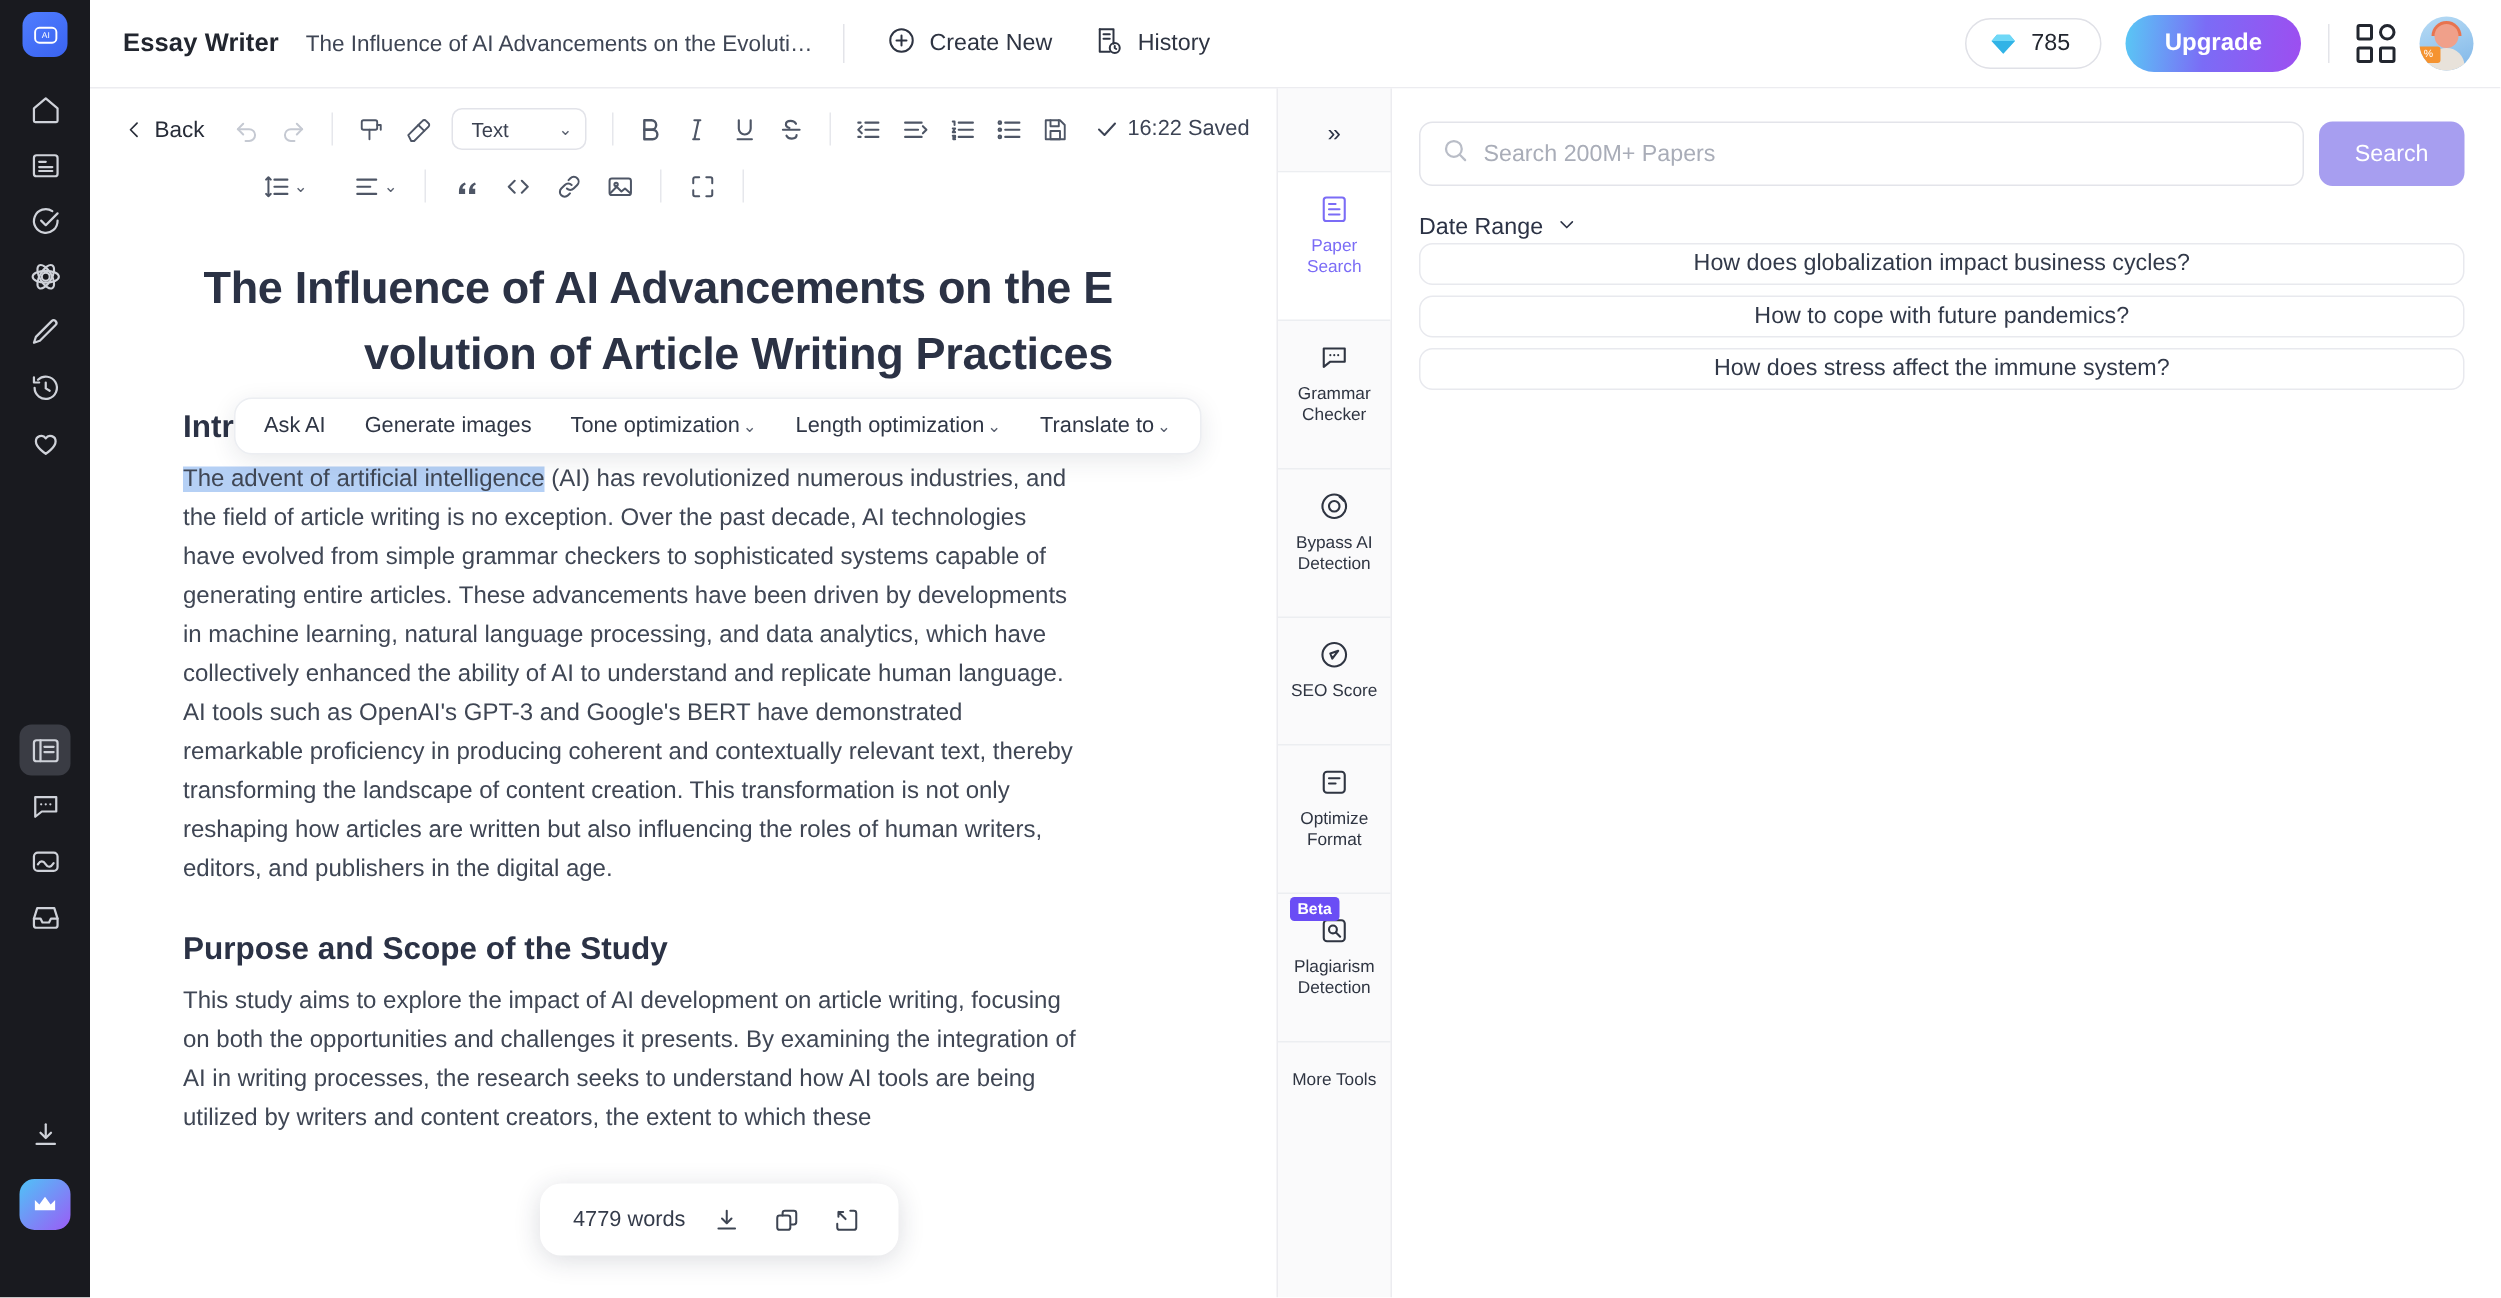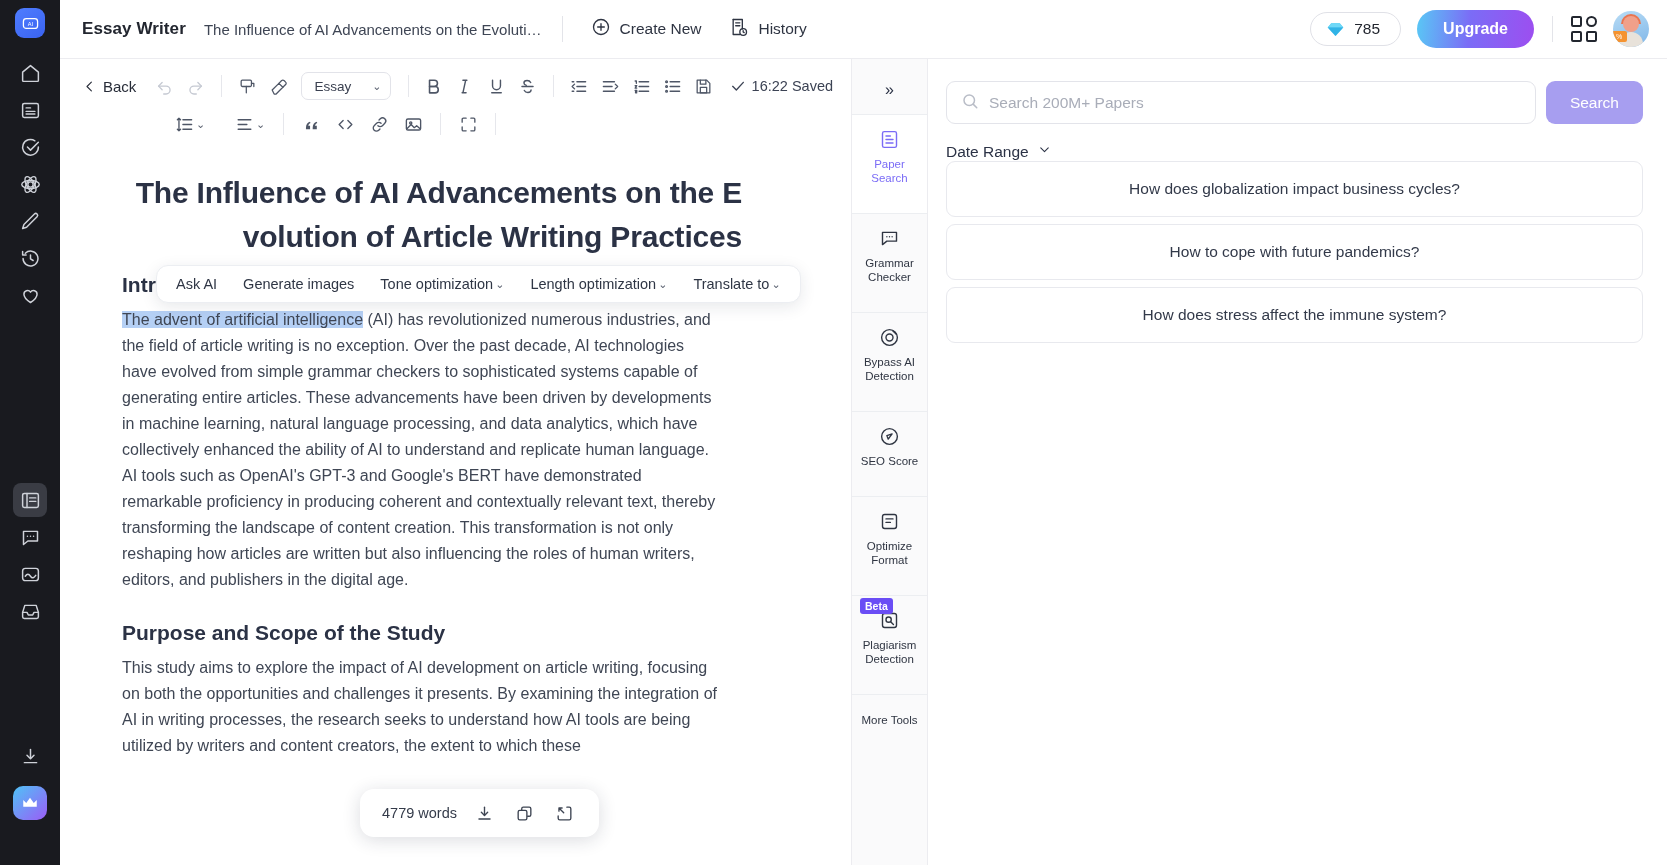--- a/index.html
+++ b/index.html
@@ -174,21 +174,21 @@
   .search-btn {
     height: 43px; background: #a79ef0; color: #fff; border: none; border-radius: 9px;
     padding: 0 24px; font-size: 15.5px; cursor: pointer; font-family: "Liberation Sans", sans-serif;
   }
   .date-range {
     margin-top: 18px; display: inline-flex; align-items: center; gap: 8px;
     font-size: 15.5px; color: #2b3245; cursor: pointer;
   }
   .suggest-title { text-align: center; font-size: 17px; font-weight: 700; color: #2b3245; margin: 52px 0 18px; }
   .suggest {
-    height: 56px; border: 1px solid #e8e9ee; border-radius: 9px; display: flex;
+    height: 28px; border: 1px solid #e8e9ee; border-radius: 9px; display: flex;
     align-items: center; justify-content: center; font-size: 15.5px; color: #323949;
     margin-bottom: 7px; cursor: pointer; background: #fff;
   }
 </style>
 </head>
 <body>
 
 <div class="app">
 
   <div class="rail">
@@ -368,21 +368,21 @@
                   <path d="M10.5 12v8"></path>
                 </svg>
             </div>
             <div class="tb">
               <svg viewBox="0 0 24 24" fill="none" stroke="currentColor" stroke-width="1.6" stroke-linecap="round" stroke-linejoin="round">
                   <path d="M4 16.5 12.5 8l5 5L9 21.5H6.5z"></path>
                   <path d="M12.5 8 16 4.5a2 2 0 0 1 3 0l2 2a2 2 0 0 1 0 3L17.5 13"></path>
                 </svg>
             </div>
             <div class="style-select">
-              <span>Essay</span>
+              <span>Text</span>
               <span class="caret">⌄</span>
             </div>
             <div class="tsep"></div>
             <div class="tb">
               <svg viewBox="0 0 24 24" fill="none" stroke="currentColor" stroke-width="2" stroke-linecap="round" stroke-linejoin="round">
                   <path d="M7 4h6a4 4 0 0 1 0 8H7z"></path>
                   <path d="M7 12h7a4 4 0 0 1 0 8H7z"></path>
                 </svg>
             </div>
             <div class="tb">

